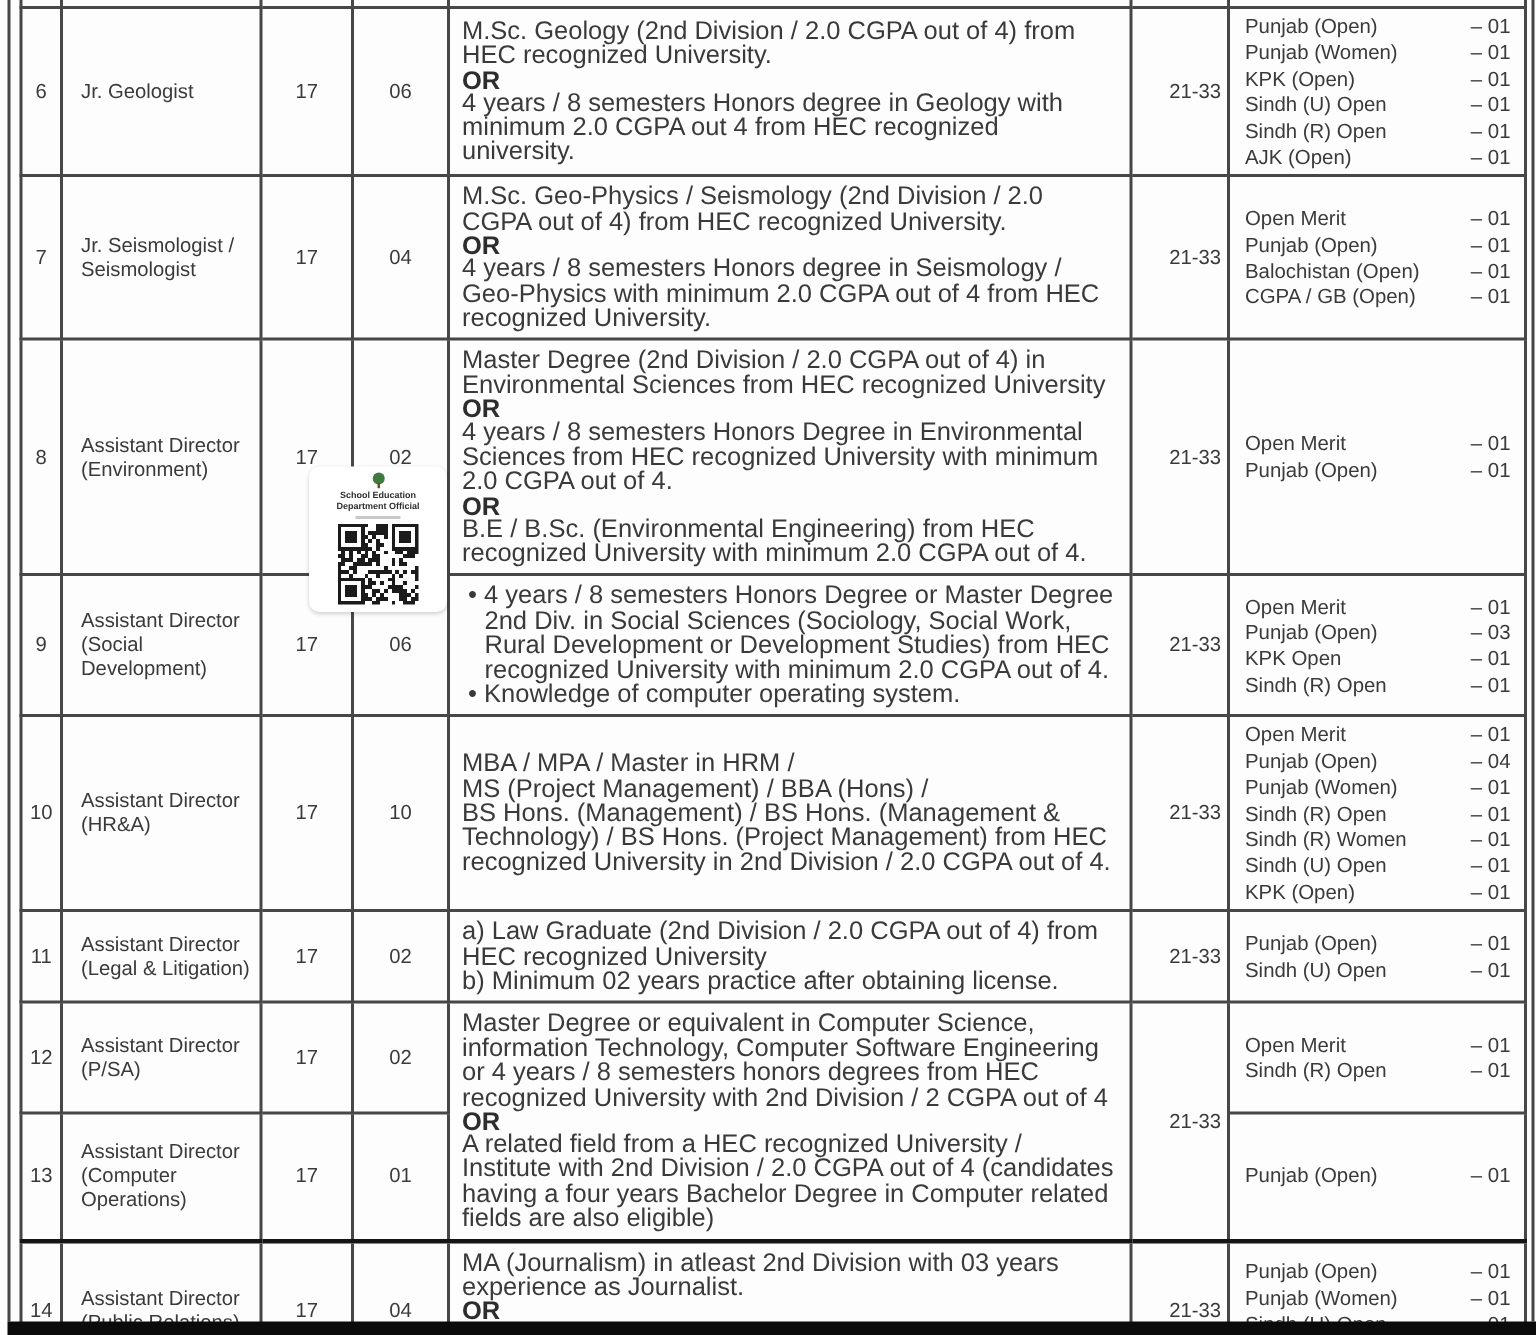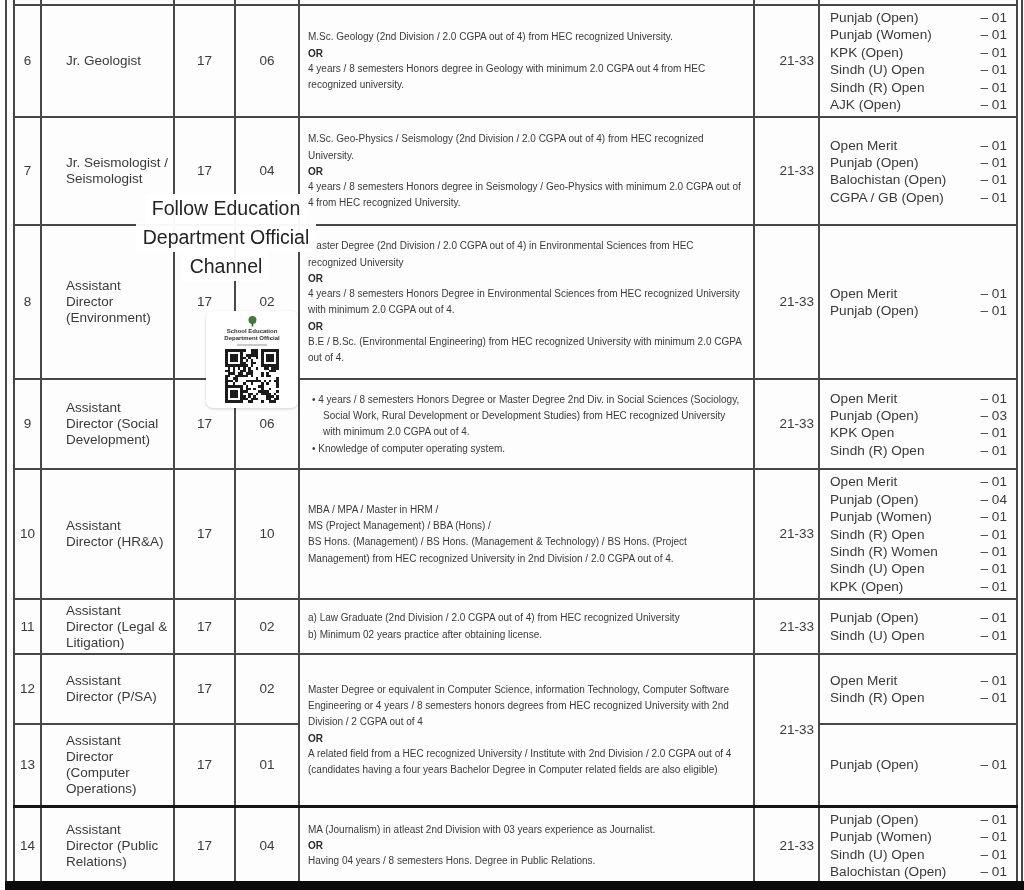--- a/index.html
+++ b/index.html
@@ -3,22 +3,22 @@
 <meta charset="utf-8">
 <style>
   html,body{margin:0;padding:0;background:#e9e9e9;}
   .doc{position:relative;width:1024px;height:890px;margin:0 auto;background:#fdfdfd;
        overflow:hidden;font-family:"Liberation Sans",sans-serif;color:#3a3a3a;}
   table.vt{position:absolute;left:13px;top:0;width:1003px;border-collapse:collapse;table-layout:fixed;}
   .vt td{border:2px solid #474747;padding:2px 4px;font-size:13.5px;line-height:16px;
          vertical-align:middle;overflow:hidden;}
   tr.partial td{border-top:none;height:4px;padding:0;}
   td.sno,td.grade,td.posts{text-align:center;}
-  td.post{padding-left:24px;padding-right:2px;margin-top:12px;}
-  td.qual{padding:5px 8px;line-height:16.4px;font-size:10px;}
+  td.post{padding-left:12px;padding-right:2px;margin-top:12px;}
+  td.qual{padding:5px 8px;line-height:16.4px;font-size:17px;}
   td.age{text-align:right;}
   td.quota{padding:3px 9px 3px 10px;font-size:13.6px;}
   .seg{margin:0;}
   .seg.or{text-align:left;font-weight:bold;color:#2d2d2d;line-height:15px;}
   .seg.b{padding-left:15px;text-indent:-11px;}
   .ql{display:flex;justify-content:space-between;line-height:17.4px;}
   .qcnt{white-space:nowrap;}
   tr.heavy td{border-top:3px solid #151515;}
   .edge-l,.edge-r{position:absolute;top:0;width:2px;height:881px;background:#474747;}
   .edge-l{left:5px;} .edge-r{left:1021px;}
@@ -317,25 +317,20 @@
               <span>Balochistan (Open)</span>
               <span class="qcnt">– 01</span>
             </div>
       </td>
     </tr>
   </tbody>
     </table>
 
   <div class="bottombar"></div>
 
-  <div class="wm">
-    <div class="wline"><span>Follow Education</span></div>
-    <div class="wline"><span>Department Official</span></div>
-    <div class="wline"><span>Channel</span></div>
-  </div>
 
   <div class="qrc">
     <div class="logo">
       <svg viewBox="0 0 13 13" width="13" height="13">
         <circle cx="6.5" cy="5" r="4" fill="#3f7a3f"></circle>
         <rect x="5.7" y="8" width="1.6" height="3.5" fill="#6b4a2b"></rect>
       </svg>
     </div>
     <div class="t">School Education Department Official</div>
     <div class="sub"></div>

